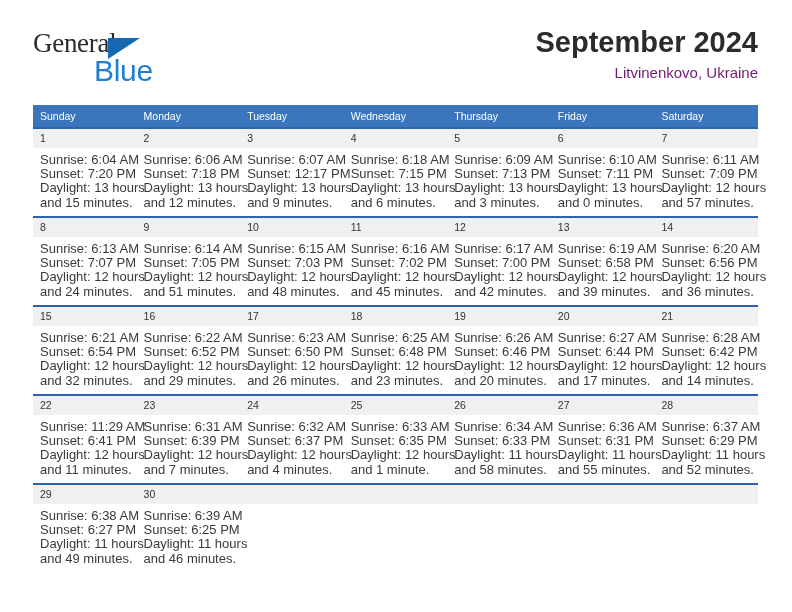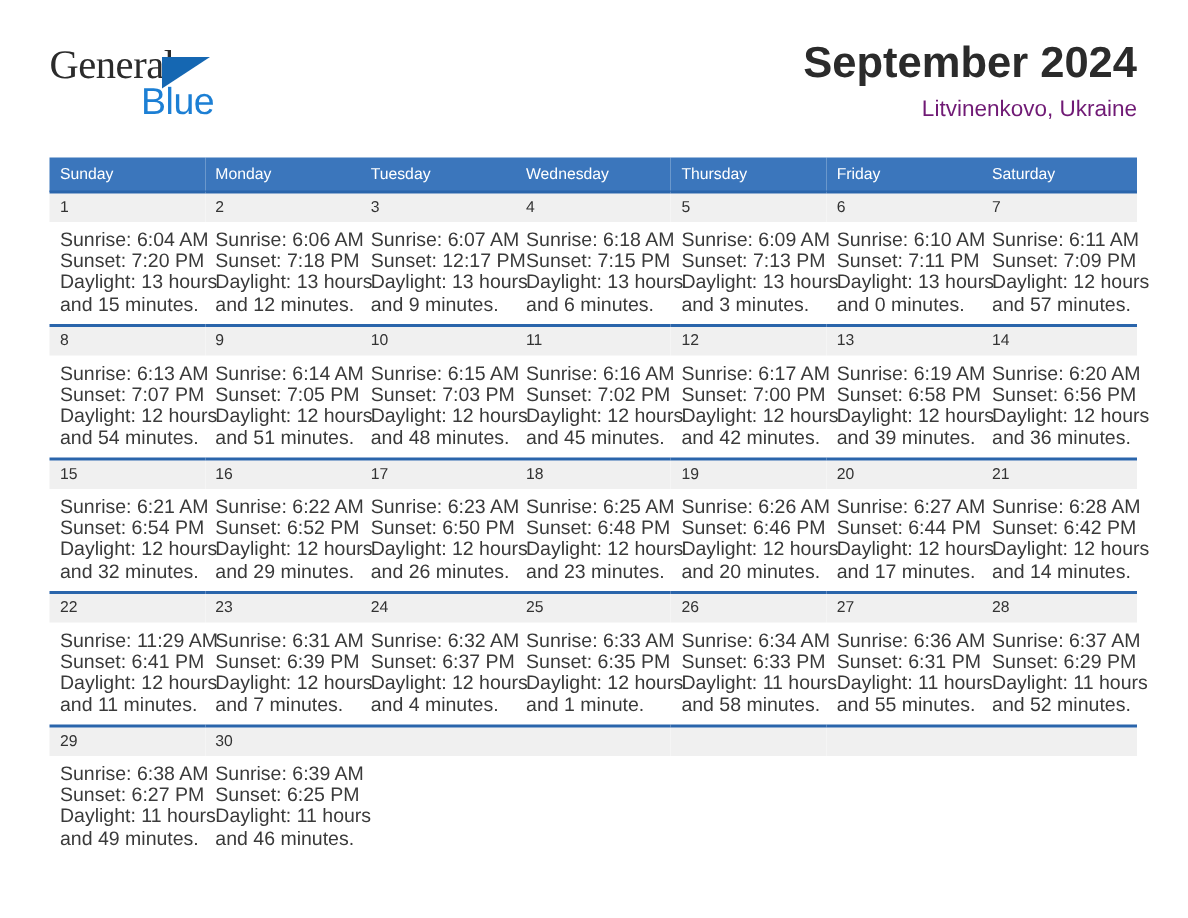--- a/index.html
+++ b/index.html
@@ -52,21 +52,21 @@
     top: 10px;
     width: 0;
     height: 0;
     border-left: 32px solid #1567b2;
     border-bottom: 21px solid transparent;
   }
   .brand-blue {
     position: absolute;
     left: 61px;
     top: 26px;
-    font-size: 25px;
+    font-size: 30px;
     letter-spacing: -0.3px;
     color: #1c7fd4;
   }
   .title-block {
     position: absolute;
     right: 0;
     top: -4px;
     text-align: right;
   }
   .cal-title {
@@ -243,21 +243,21 @@
             </div>
           </td>
         </tr>
         <tr>
           <td>
             <div class="daynum">8</div>
             <div class="details">
               <div>Sunrise: 6:13 AM</div>
               <div>Sunset: 7:07 PM</div>
               <div>Daylight: 12 hours</div>
-              <div>and 54 minutes.</div>
+              <div>and 24 minutes.</div>
             </div>
           </td>
           <td>
             <div class="daynum">9</div>
             <div class="details">
               <div>Sunrise: 6:14 AM</div>
               <div>Sunset: 7:05 PM</div>
               <div>Daylight: 12 hours</div>
               <div>and 51 minutes.</div>
             </div>

